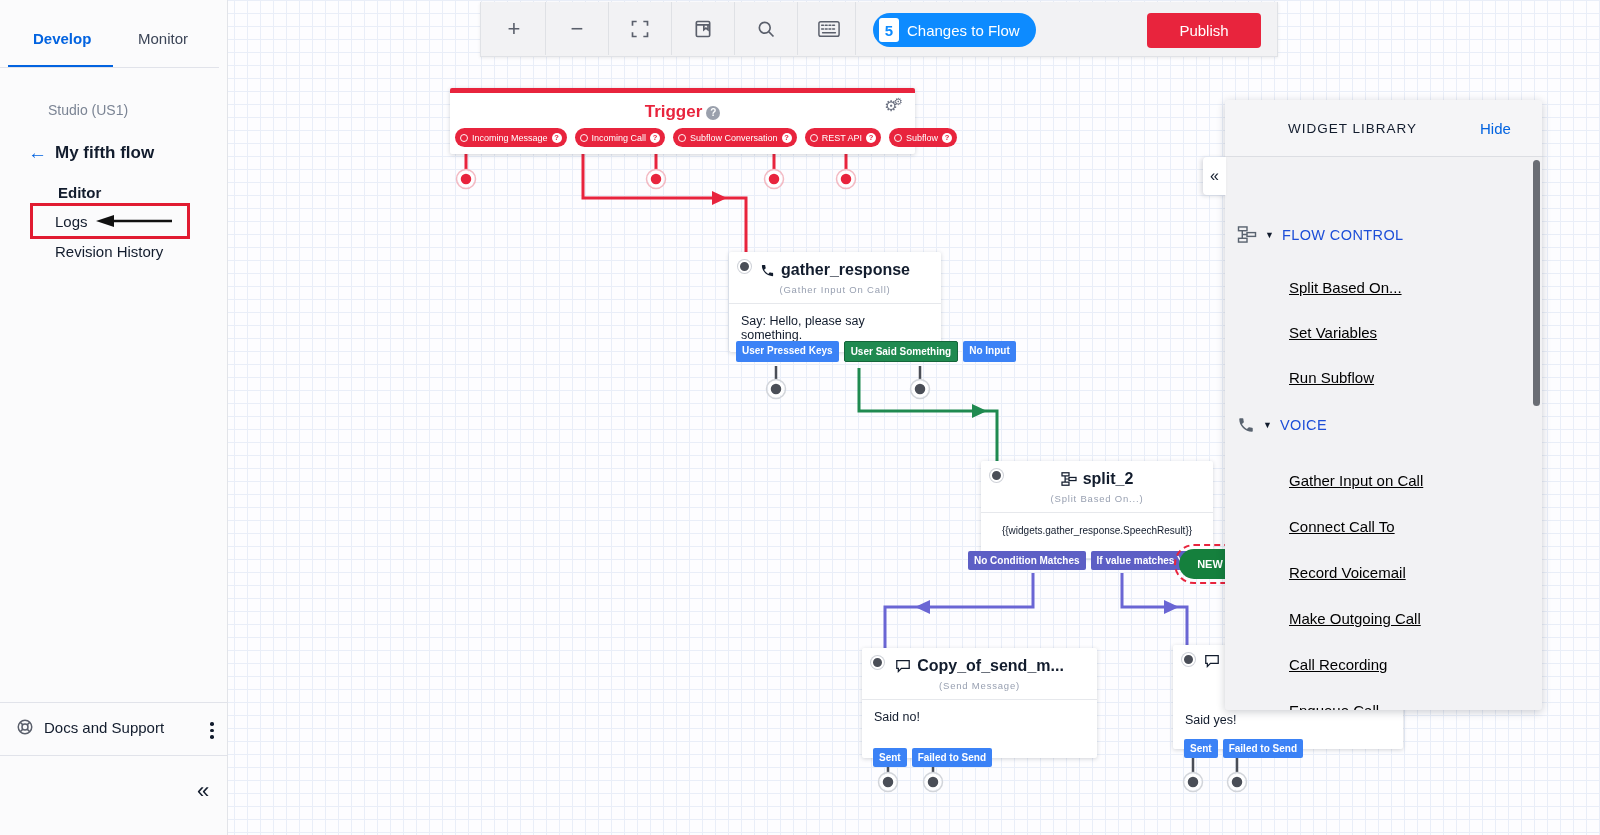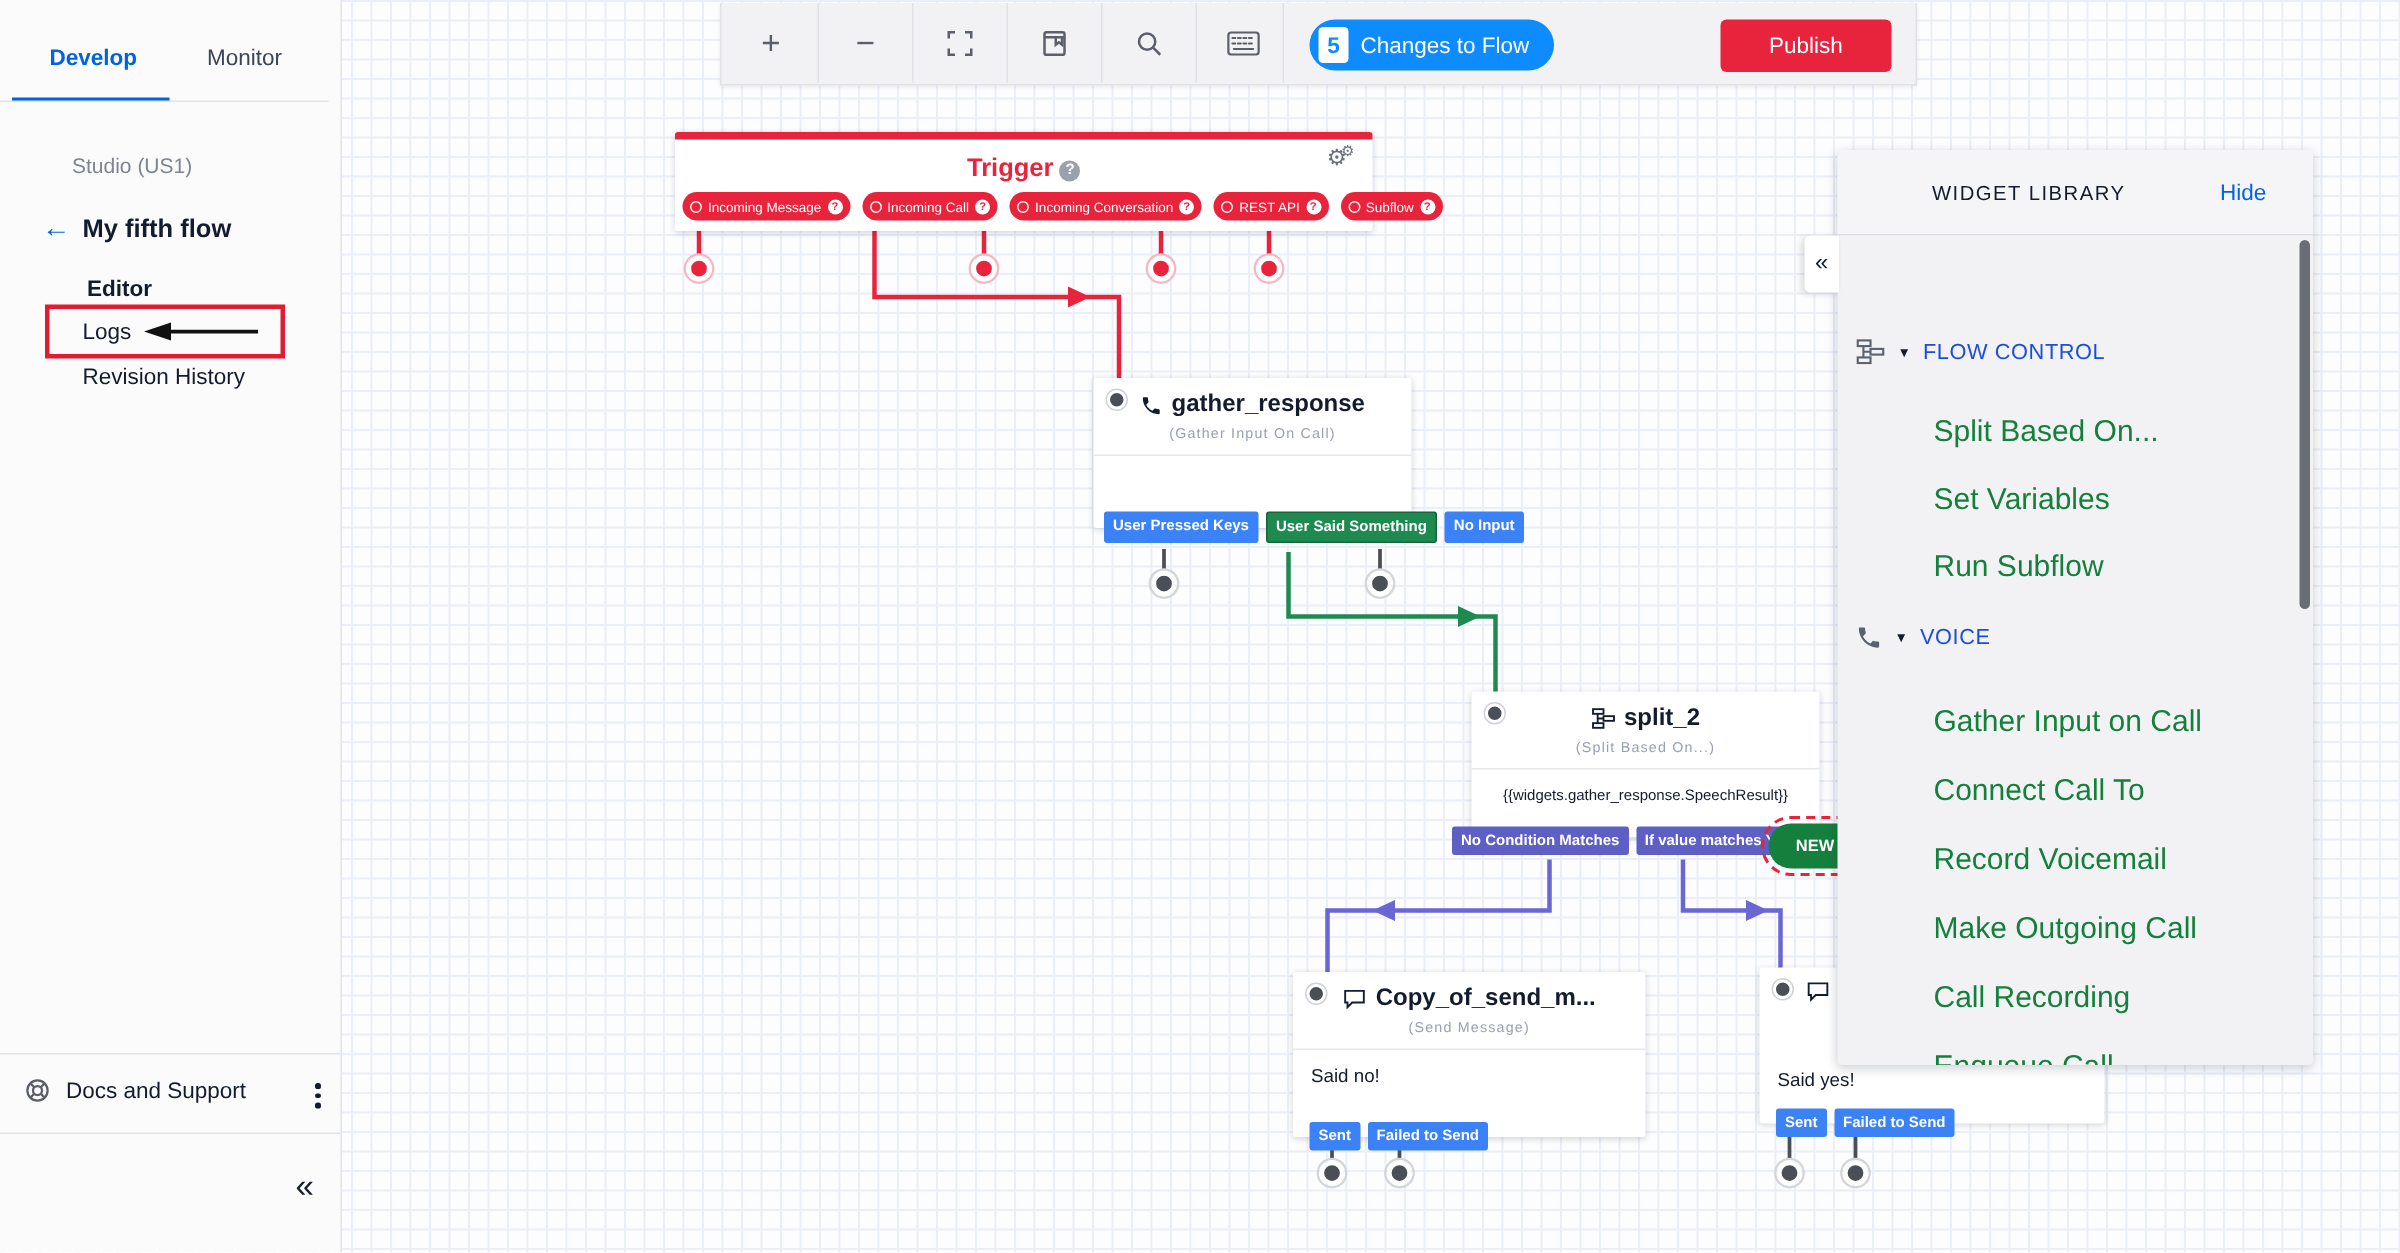--- a/index.html
+++ b/index.html
@@ -104,21 +104,21 @@
   .panel-head { position:absolute; left:0; top:0; width:100%; height:57px; display:flex;
                 align-items:center; border-bottom:1px solid #dcdee3; background:#f5f5f7;
                 border-radius:3px 3px 0 0; }
   .panel-title { flex:1; text-align:center; font-size:13.5px; font-weight:500; letter-spacing:1px; color:#121c2d; }
   .panel-hide { width:62px; font-size:15px; color:#0263e0; cursor:pointer; }
   .panel-body { position:absolute; left:0; top:58px; width:100%; height:552px; overflow:hidden; }
   .lib-section { position:absolute; left:12px; display:flex; align-items:center; gap:8px;
                  color:#59636f; cursor:pointer; }
   .lib-section .caret { font-size:9px; color:#121c2d; }
   .lib-section .s-label { font-size:14.5px; letter-spacing:.4px; color:#1d4ed8; }
-  .lib-item { position:absolute; left:64px; font-size:20px; color:#15803d; line-height:20px; cursor:grab; }
+  .lib-item { position:absolute; left:64px; font-size:15px; color:#000000; line-height:20px; cursor:grab;text-decoration:underline; }
   .panel-scroll { position:absolute; right:2px; top:60px; width:7px; height:246px;
                   background:#6a6d74; border-radius:4px; cursor:pointer; }
   .panel-tab { position:absolute; left:-22px; top:57px; width:23px; height:38px; background:#fff;
                border-radius:4px 0 0 4px; box-shadow:-2px 1px 4px rgba(18,28,45,.15);
                display:flex; align-items:center; justify-content:center; font-size:16px; cursor:pointer; }
   svg.glyph { display:block; }
 </style>
 </head>
 <body>
 
@@ -190,21 +190,21 @@
           <span class="lbl">Incoming Message</span>
           <span class="q">?</span>
         </div>
       <div class="pill">
           <span class="ring"></span>
           <span class="lbl">Incoming Call</span>
           <span class="q">?</span>
         </div>
       <div class="pill">
           <span class="ring"></span>
-          <span class="lbl">Incoming Conversation</span>
+          <span class="lbl">Subflow Conversation</span>
           <span class="q">?</span>
         </div>
       <div class="pill">
           <span class="ring"></span>
           <span class="lbl">REST API</span>
           <span class="q">?</span>
         </div>
       <div class="pill">
           <span class="ring"></span>
           <span class="lbl">Subflow</span>
@@ -216,20 +216,21 @@
   <div class="card" style="left:729px; top:252px; width:212px; height:100px;">
     <span class="port-in"></span>
     <div class="w-title">
       <svg class="glyph" width="15" height="15" viewBox="0 0 24 24" fill="#121c2d">
           <path d="M6.6 10.8c1.4 2.8 3.8 5.1 6.6 6.6l2.2-2.2c.3-.3.7-.4 1-.2 1.1.4 2.3.6 3.6.6.6 0 1 .4 1 1V20c0 .6-.4 1-1 1C10.8 21 3 13.2 3 4c0-.6.4-1 1-1h3.5c.6 0 1 .4 1 1 0 1.2.2 2.4.6 3.6.1.3 0 .7-.2 1l-2.3 2.2z"></path>
         </svg>
       <span>gather_response</span>
     </div>
     <div class="w-sub">(Gather Input On Call)</div>
     <div class="w-rule"></div>
+    <div class="w-body">Say: Hello, please say something.</div>
     <div class="tag-row" style="left:7px; bottom:-10px;">
       <span class="tag">User Pressed Keys</span>
       <span class="tag green">User Said Something</span>
       <span class="tag">No Input</span>
     </div>
   </div>
 
   <div class="card" style="left:981px; top:461px; width:232px; height:97px;">
     <span class="port-in"></span>
     <div class="w-title">

